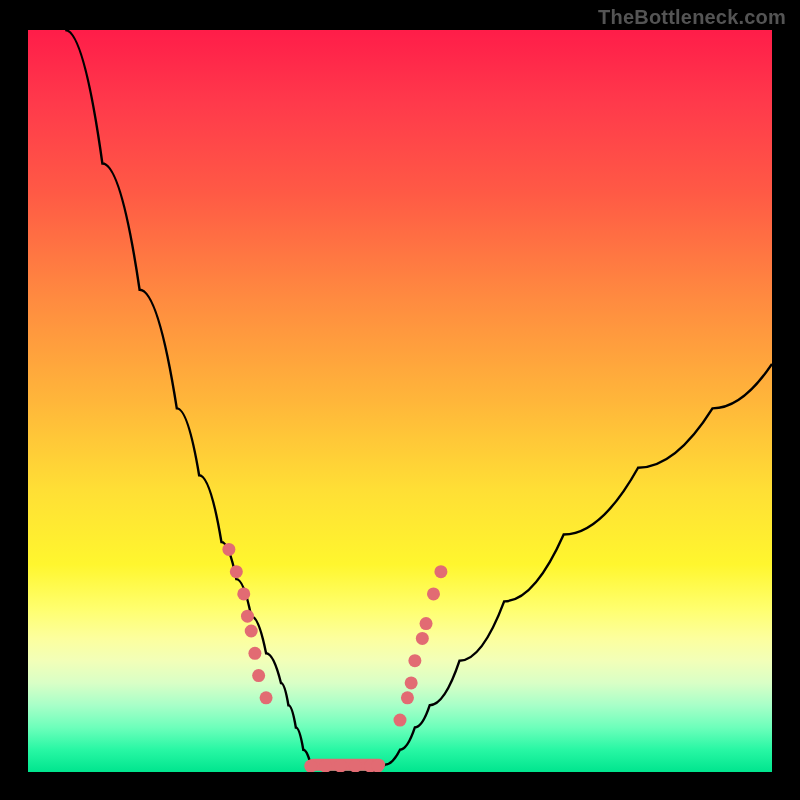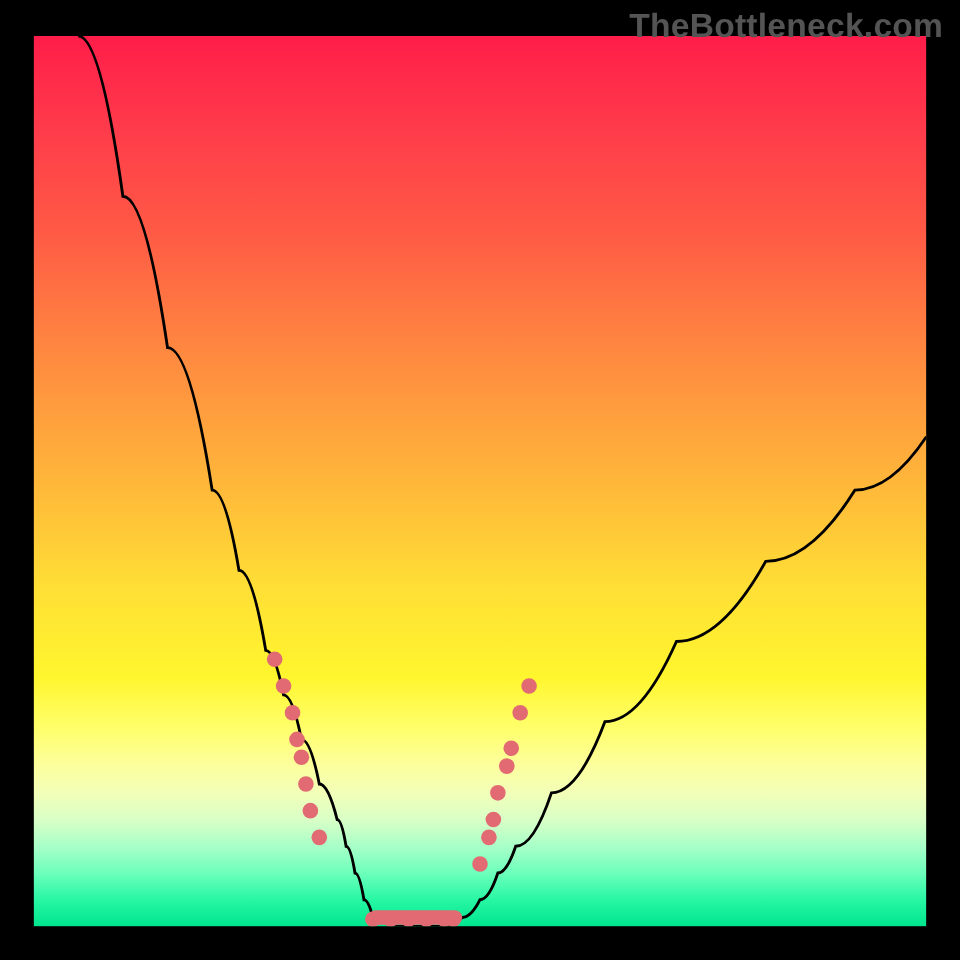--- a/index.html
+++ b/index.html
@@ -17,21 +17,21 @@
     top: 0;
     width: 800px;
     height: 800px;
     background: #000;
   }
   .watermark {
     position: absolute;
     top: 6px;
     right: 14px;
     color: #545454;
-    font-size: 28px;
+    font-size: 20px;
     font-weight: 600;
     letter-spacing: 0.2px;
     z-index: 10;
     user-select: none;
   }
   .plot {
     position: absolute;
     left: 28px;
     top: 30px;
     width: 744px;

